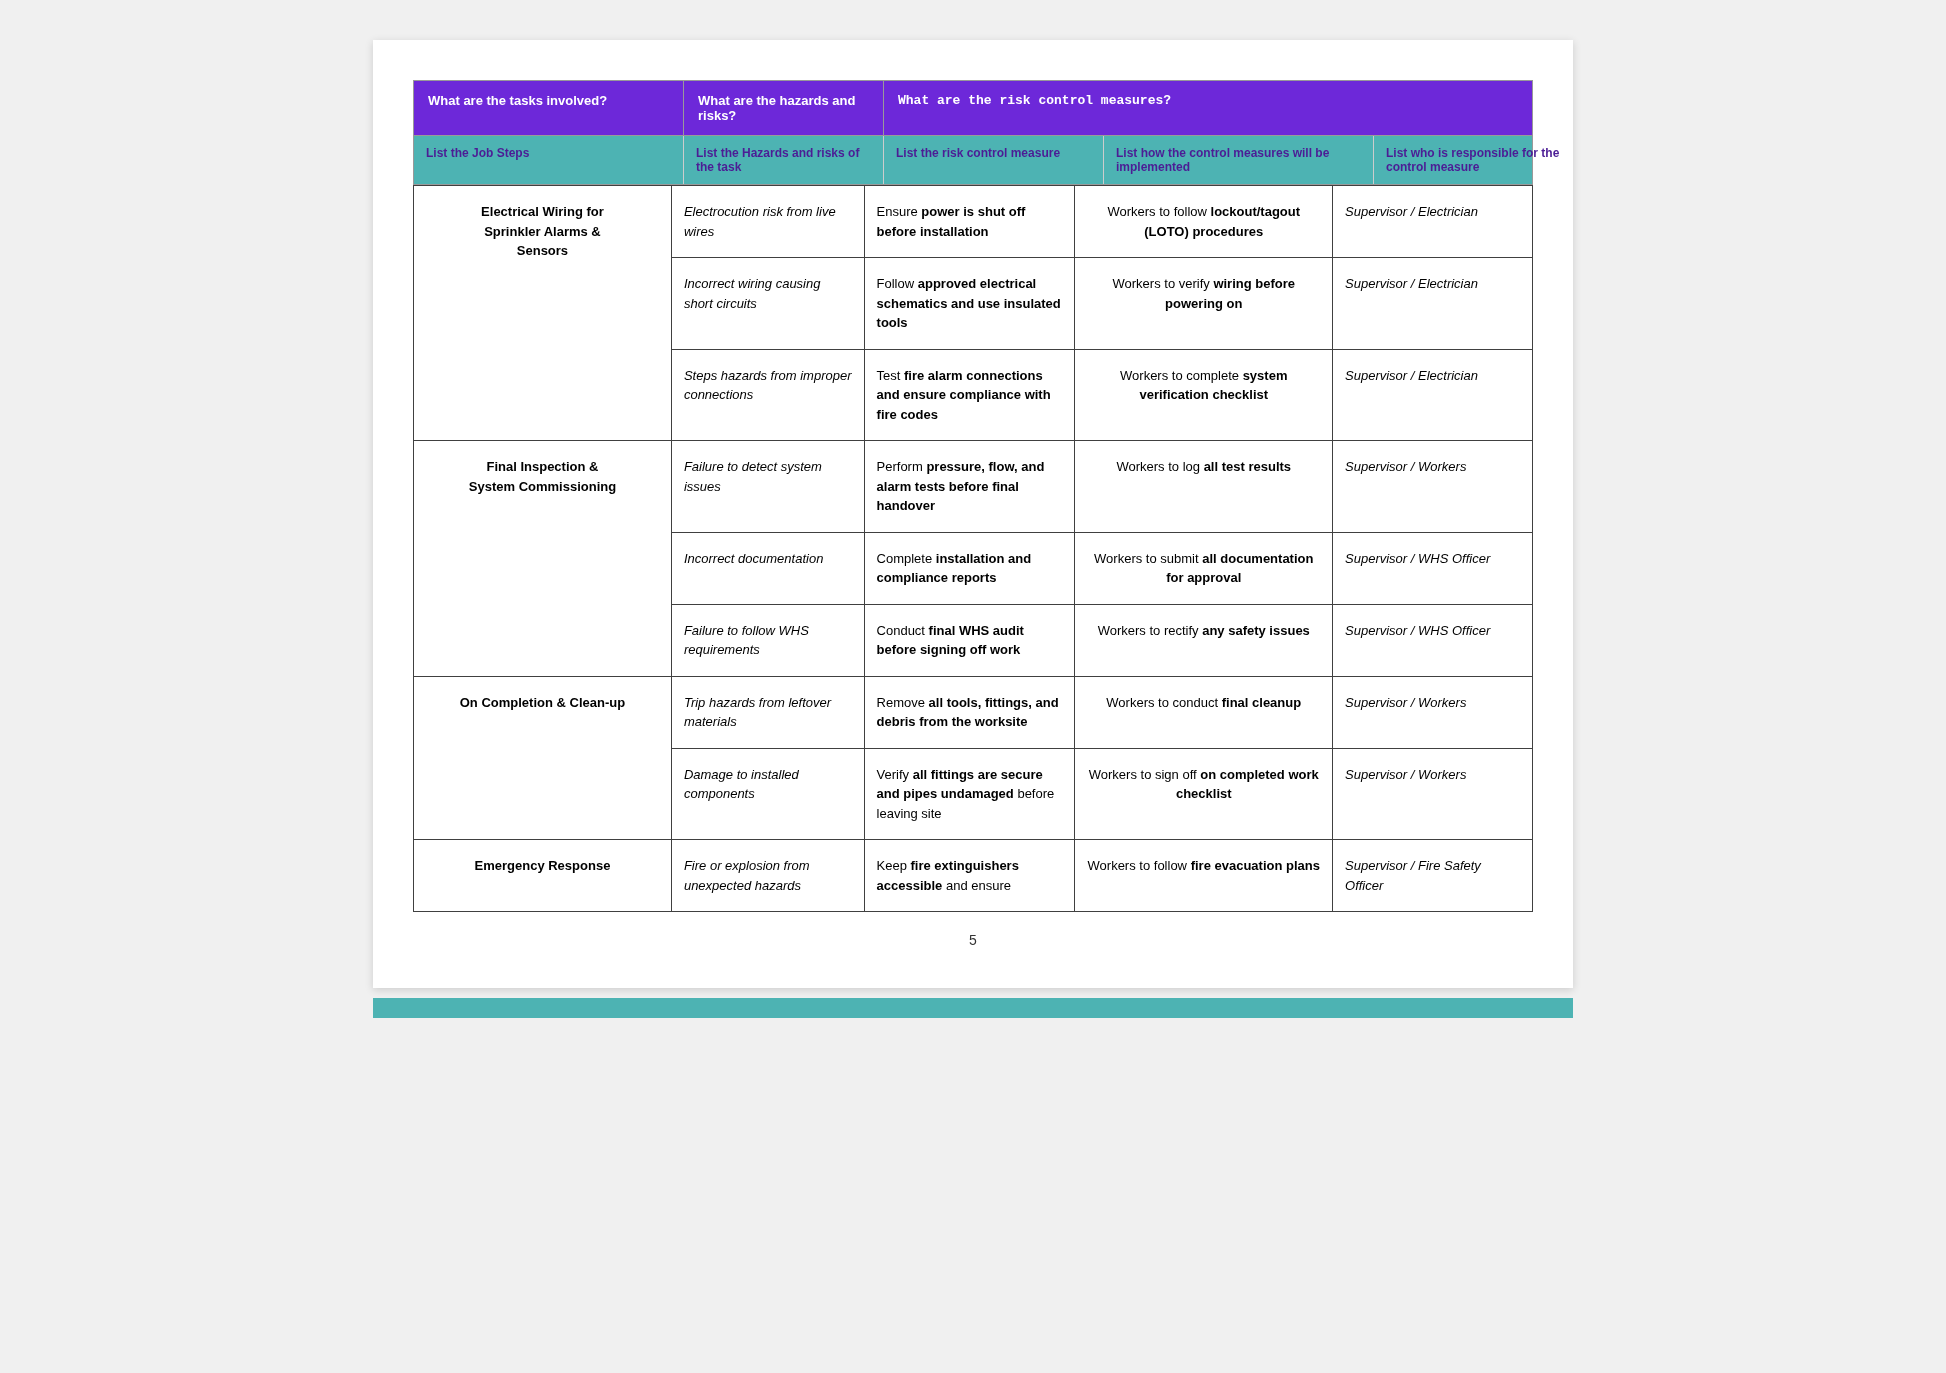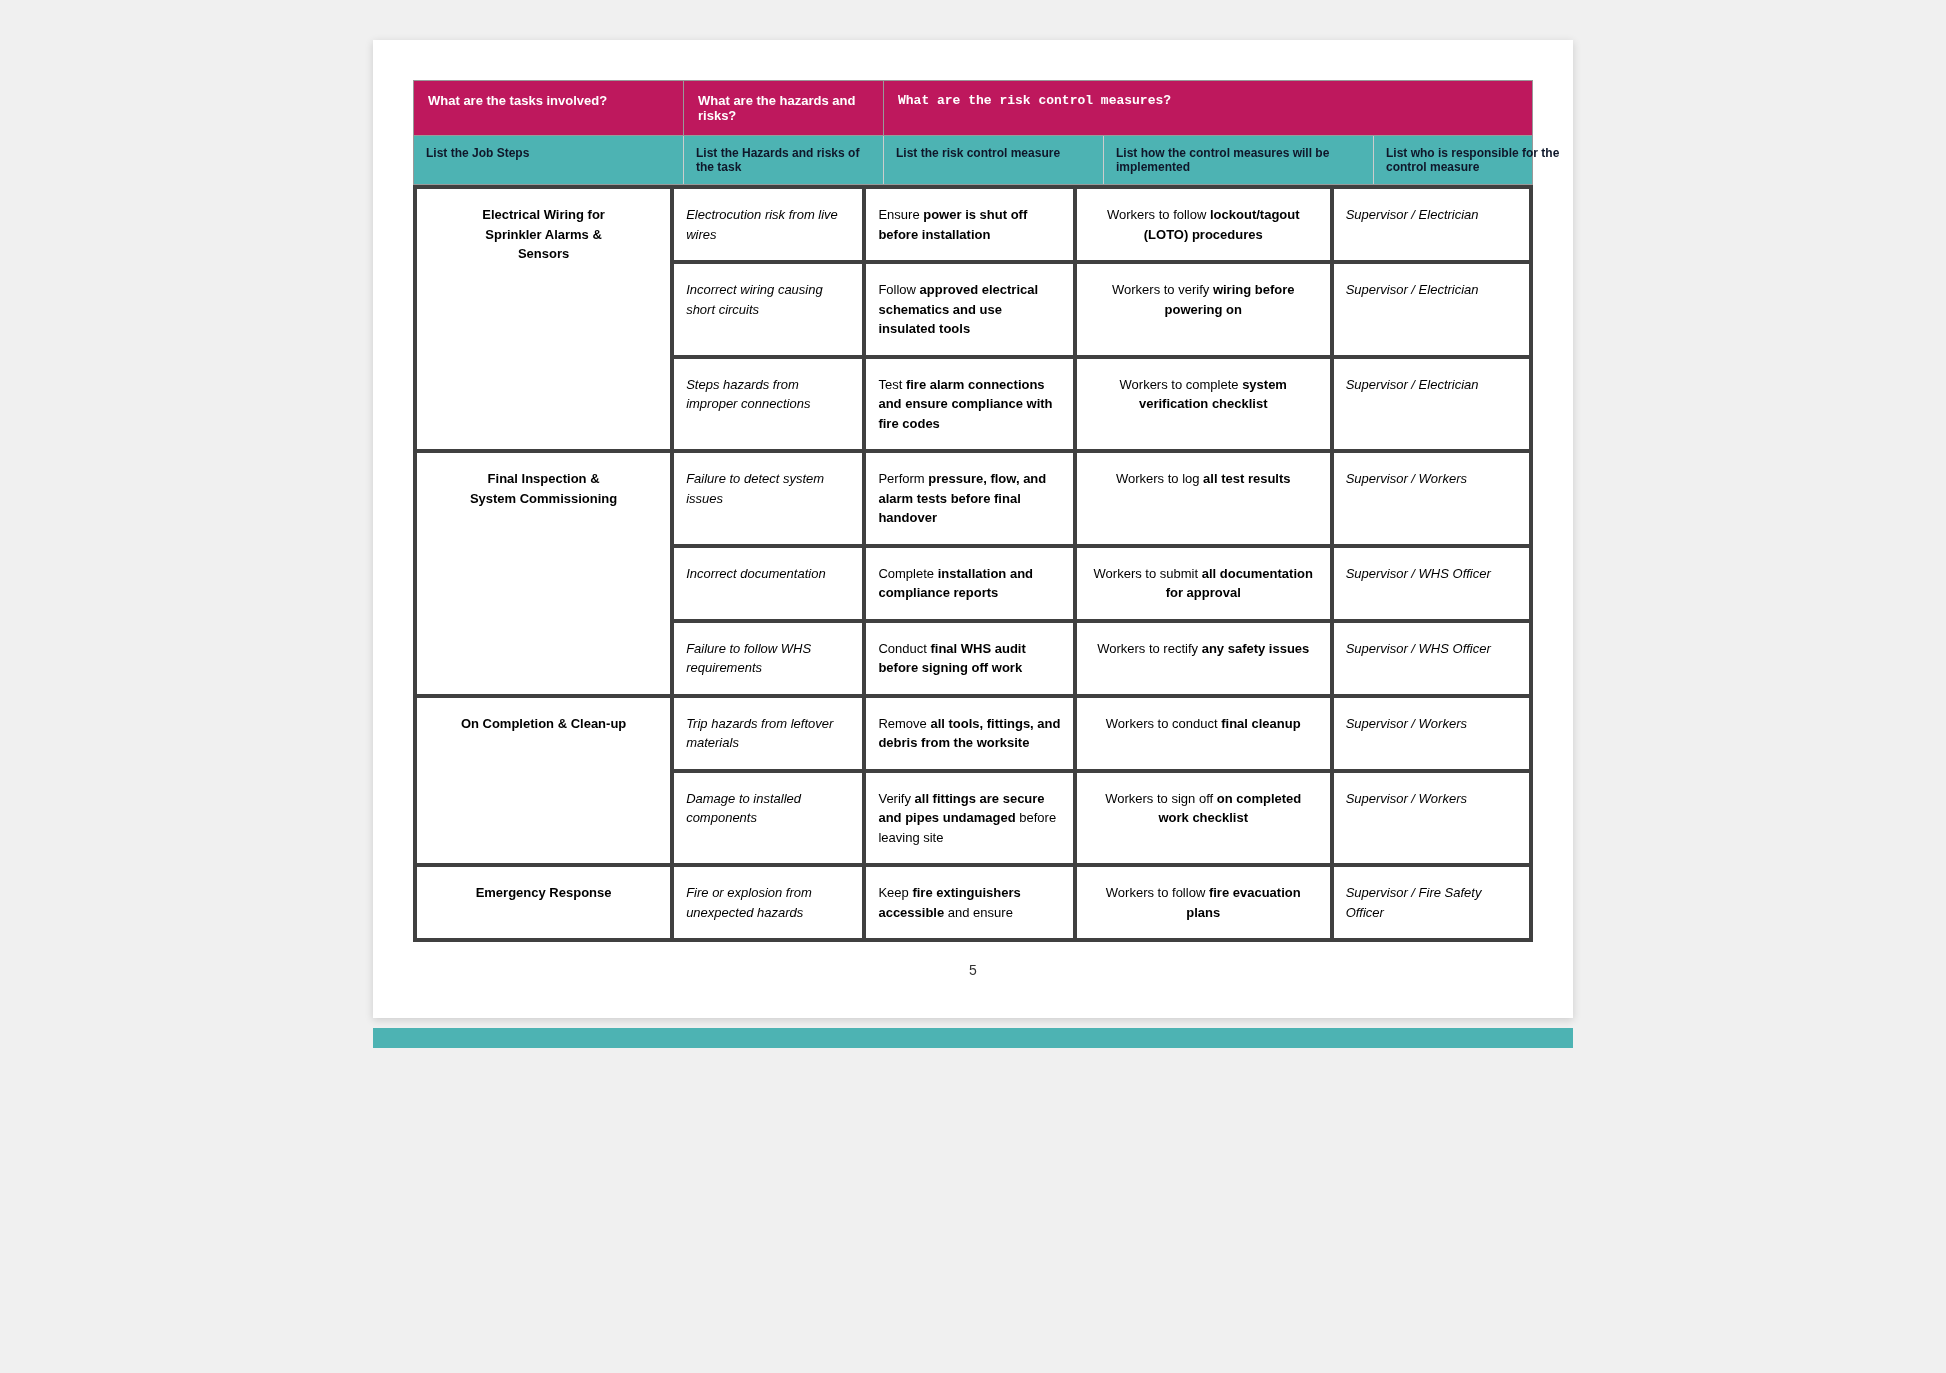--- a/index.html
+++ b/index.html
@@ -15,60 +15,60 @@
     }
     .page {
       background: #ffffff;
       width: 1200px;
       padding: 40px;
       box-shadow: 0 2px 8px rgba(0,0,0,0.15);
     }
     .main-header {
       display: grid;
       grid-template-columns: 270px 200px 1fr;
-      background: #be185d;
+      background: #6d28d9;
       color: #ffffff;
       font-weight: bold;
       font-size: 13px;
       border: 1px solid #999;
     }
     .main-header > div {
       padding: 12px 14px;
       border-right: 1px solid #999;
     }
     .main-header > div:last-child {
       border-right: none;
       font-family: Liberation Mono, monospace;
     }
     .sub-header {
       display: grid;
       grid-template-columns: 270px 200px 220px 270px 210px;
       background: #4db3b3;
-      color: #0f172a;
+      color: #4c1d95;
       font-size: 12px;
       font-weight: bold;
       border: 1px solid #999;
       border-top: none;
       margin-bottom: 0;
     }
     .sub-header > div {
       padding: 10px 12px;
       border-right: 1px solid #ccc;
     }
     .sub-header > div:last-child {
       border-right: none;
     }
     table {
       width: 100%;
       border-collapse: collapse;
       border: 1px solid #ccc;
       border-top: none;
     }
     td {
-      border: 4px solid #404040;
+      border: 1px solid #404040;
       padding: 16px 12px;
       vertical-align: top;
       font-size: 13px;
       line-height: 1.5;
     }
     .col-job-step {
       width: 270px;
       font-weight: bold;
       text-align: center;
     }

